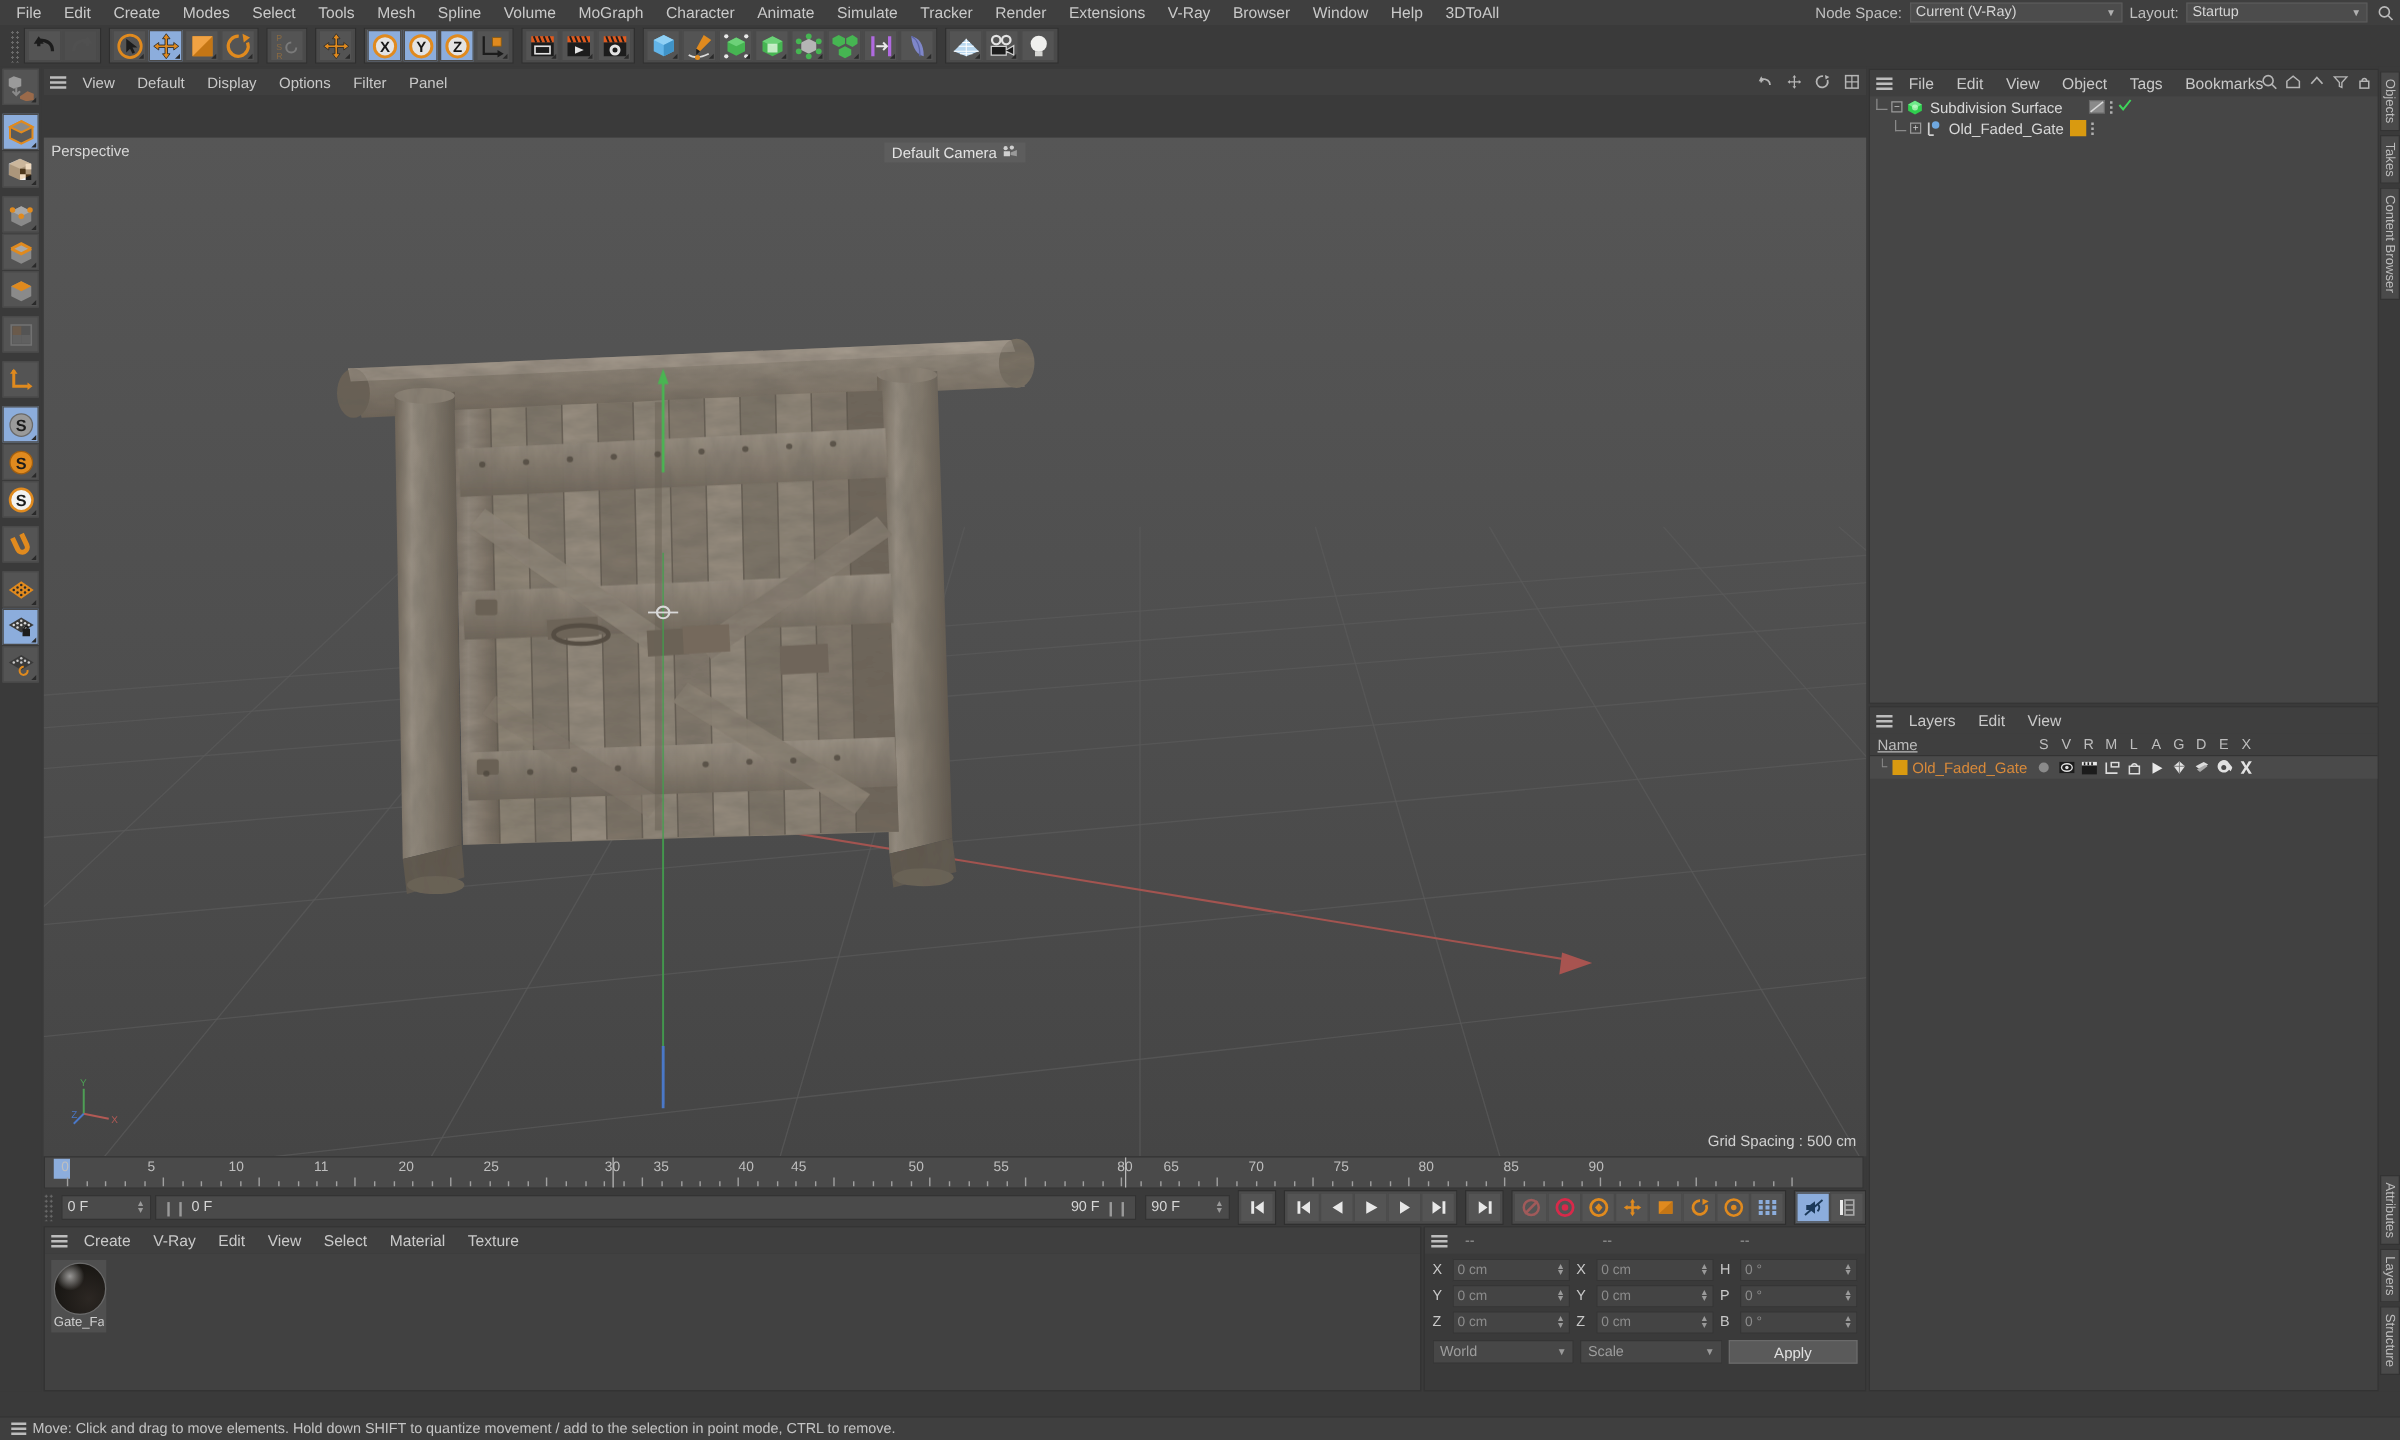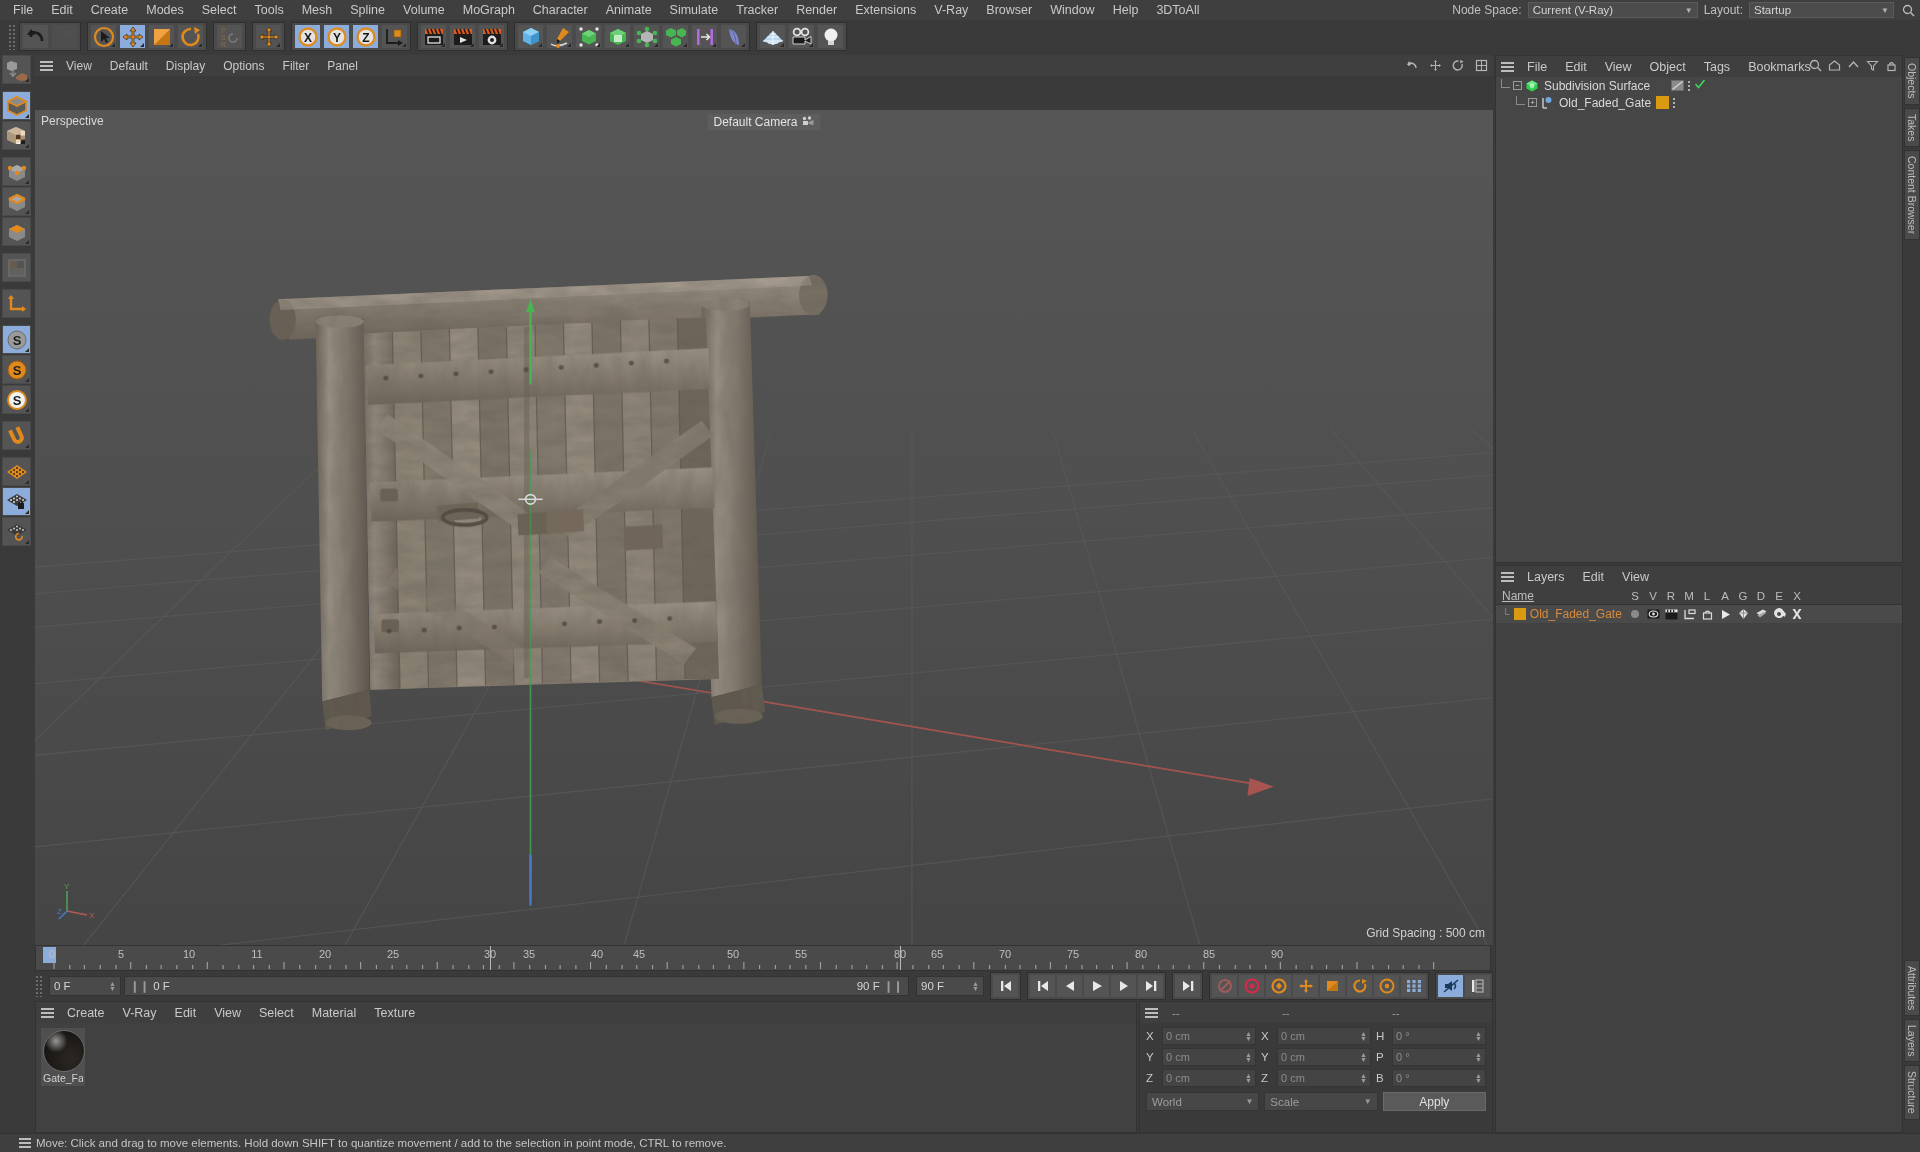--- a/index.html
+++ b/index.html
@@ -169,21 +169,21 @@
   .lm-swatch { width:12px; height:12px; background:#d99a10;}
   .lm-ic { width:18px; text-align:center; color:#cfcfcf; font-size:11px; display:flex;align-items:center;justify-content:center;}
 
   
   .rail { flex:0 0 17px; background:#3a3a3a; display:flex; flex-direction:column; align-items:center; padding-top:4px;}
   .rail-tab { writing-mode:vertical-rl; font-size:10.5px; color:#bdbdbd; background:#4a4a4a;
      border:1px solid #333; padding:5px 1px; margin-bottom:3px; letter-spacing:0px;}
 
   
   .statusbar { flex:0 0 19px; background:#3f3f3f; display:flex; align-items:center; font-size:11.5px;
-     color:#c5c5c5; padding-left:14px; border-top:1px solid #333;}
+     color:#c5c5c5; padding-left:4px; border-top:1px solid #333;margin-top:20px;}
   .sb-hamb { width:22px; height:17px; display:flex; flex-direction:column; justify-content:center; align-items:center; gap:2px;}
   .sb-hamb i { display:block; width:12px; height:2px; background:#bdbdbd; }
 </style>
 </head>
 <body>
 
 <div class="app">
 
 
   <div class="menubar">

